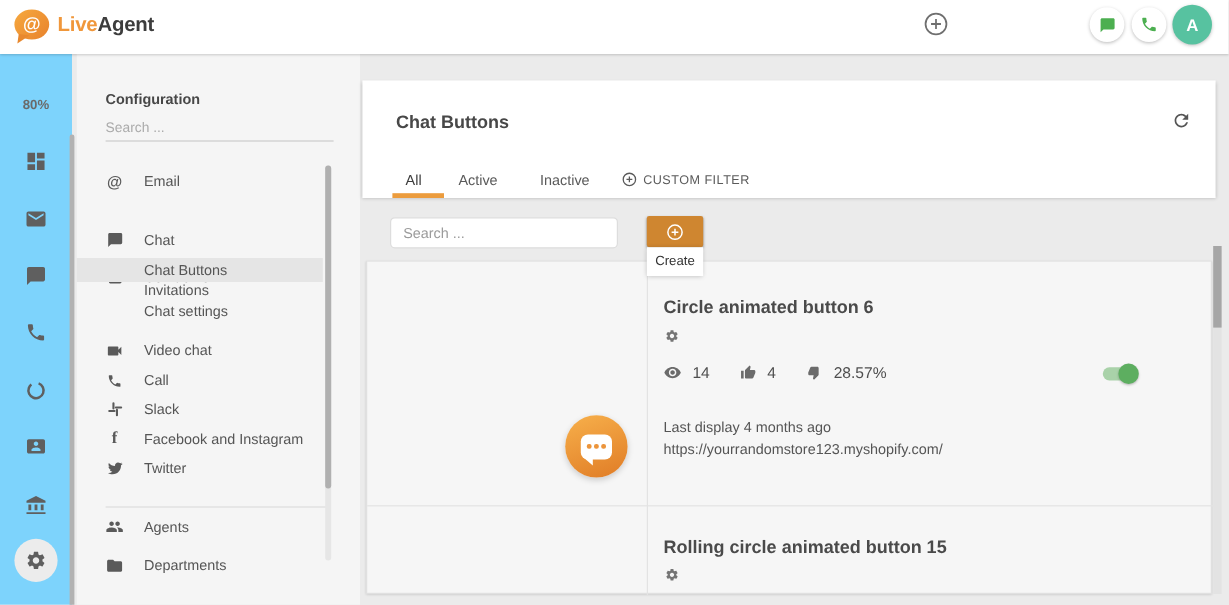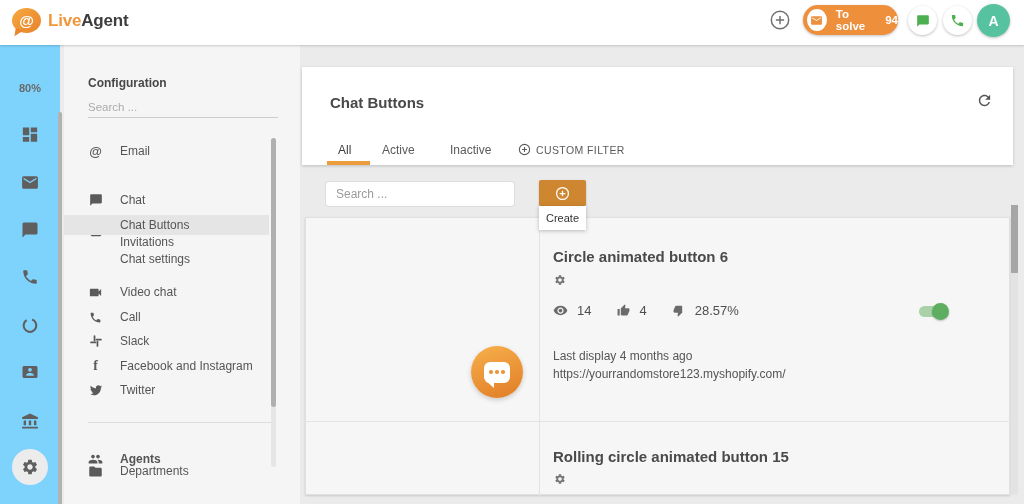--- a/index.html
+++ b/index.html
@@ -125,29 +125,20 @@
     </div>
   </div>
 
   <div class="plus-btn">
     <svg viewBox="0 0 24 24" width="22" height="22">
       <circle cx="12" cy="12" r="9.5" fill="none" stroke="currentColor" stroke-width="1.6"></circle>
       <path d="M12 7.5v9M7.5 12h9" stroke="currentColor" stroke-width="1.6" fill="none"></path>
     </svg>
   </div>
 
-  <div class="tosolve-pill">
-    <div class="tosolve-circ">
-      <svg viewBox="0 0 24 24" width="13" height="13" fill="currentColor">
-          <path d="M20 4H4c-1.1 0-1.99.9-1.99 2L2 18c0 1.1.9 2 2 2h16c1.1 0 2-.9 2-2V6c0-1.1-.9-2-2-2zm0 4l-8 5-8-5V6l8 5 8-5v2z"></path>
-        </svg>
-    </div>
-    <span class="tosolve-label">To solve</span>
-    <span class="tosolve-count">94</span>
-  </div>
 
   <div class="circ-btn circ-chat">
     <svg viewBox="0 0 24 24" width="14" height="14" fill="currentColor">
         <path d="M20 2H4c-1.1 0-1.99.9-1.99 2L2 22l4-4h14c1.1 0 2-.9 2-2V4c0-1.1-.9-2-2-2z"></path>
       </svg>
   </div>
   <div class="circ-btn circ-phone">
     <svg viewBox="0 0 24 24" width="15" height="15" fill="currentColor">
         <path d="M6.62 10.79c1.44 2.83 3.76 5.14 6.59 6.59l2.2-2.21c.27-.27.67-.36 1.02-.24 1.12.37 2.33.57 3.57.57.55 0 1 .45 1 1V20c0 .55-.45 1-1 1-9.39 0-17-7.61-17-17 0-.55.45-1 1-1h3.5c.55 0 1 .45 1 1 0 1.25.2 2.45.57 3.57.11.35.03.74-.25 1.02l-2.2 2.2z"></path>
       </svg>
@@ -269,21 +260,21 @@
     <span class="cfg-ico">
       <svg viewBox="0 0 24 24" width="14" height="14" fill="currentColor">
           <path d="M22.46 6c-.77.35-1.6.58-2.46.69.88-.53 1.56-1.37 1.88-2.38-.83.5-1.75.85-2.72 1.05C18.37 4.5 17.26 4 16 4c-2.35 0-4.27 1.92-4.27 4.29 0 .34.04.67.11.98C8.28 9.09 5.11 7.38 3 4.79c-.37.63-.58 1.37-.58 2.15 0 1.49.75 2.81 1.91 3.56-.71 0-1.37-.2-1.95-.5v.03c0 2.08 1.48 3.82 3.44 4.21a4.22 4.22 0 0 1-1.93.07 4.28 4.28 0 0 0 4 2.98 8.521 8.521 0 0 1-5.33 1.84c-.34 0-.68-.02-1.02-.06C3.44 20.29 5.7 21 8.12 21 16 21 20.33 14.46 20.33 8.79c0-.19 0-.37-.01-.56.84-.6 1.56-1.36 2.14-1.97z"></path>
         </svg>
     </span>
     <span class="cfg-label">Twitter</span>
   </div>
 
   <div class="cfg-divider"></div>
 
-  <div class="cfg-item" style="top:404px;font-weight:bold;">
+  <div class="cfg-item" style="top:384px;">
     <span class="cfg-ico">
       <svg viewBox="0 0 24 24" width="16" height="16" fill="currentColor">
           <path d="M16 11c1.66 0 2.99-1.34 2.99-3S17.66 5 16 5c-1.66 0-3 1.34-3 3s1.34 3 3 3zm-8 0c1.66 0 2.99-1.34 2.99-3S9.66 5 8 5C6.34 5 5 6.34 5 8s1.34 3 3 3zm0 2c-2.33 0-7 1.17-7 3.5V19h14v-2.5c0-2.33-4.67-3.5-7-3.5zm8 0c-.29 0-.62.02-.97.05 1.16.84 1.97 1.97 1.97 3.45V19h6v-2.5c0-2.33-4.67-3.5-7-3.5z"></path>
         </svg>
     </span>
     <span class="cfg-label">Agents</span>
   </div>
   <div class="cfg-item" style="top:416px;">
     <span class="cfg-ico">
       <svg viewBox="0 0 24 24" width="15" height="15" fill="currentColor">

